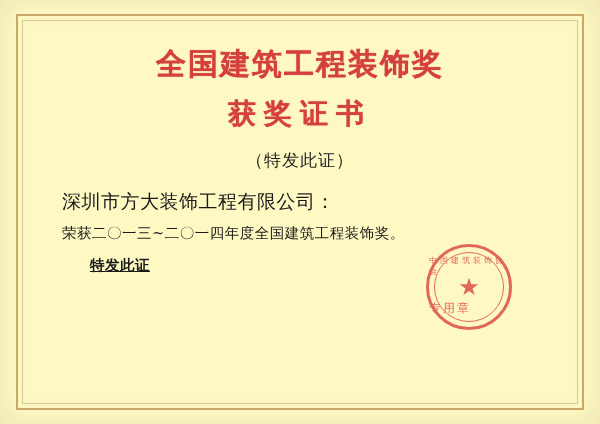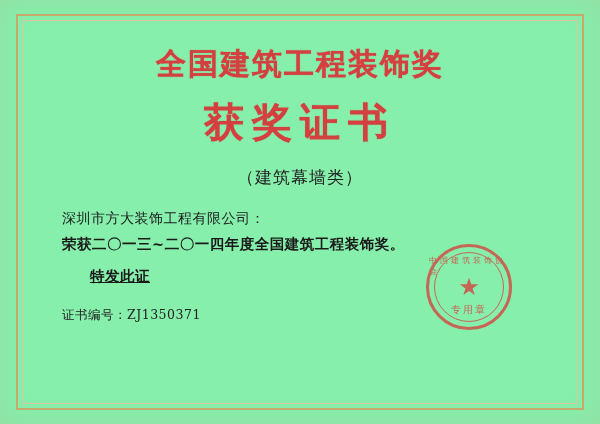--- a/index.html
+++ b/index.html
@@ -10,21 +10,21 @@
     width: 600px;
     height: 424px;
     background: #ffffff;
     font-family: "Liberation Serif", serif;
     overflow: hidden;
   }
   .certificate {
     position: relative;
     width: 600px;
     height: 424px;
-    background: #86efac;
+    background: #fef9c3;
     box-sizing: border-box;
   }
   
   .frame-outer {
     position: absolute;
     left: 16px;
     top: 14px;
     right: 16px;
     bottom: 14px;
     border: 2px solid #c9a96a;
@@ -52,21 +52,21 @@
     font-size: 30px;
     font-weight: bold;
     letter-spacing: 2px;
     font-family: "DejaVu Serif", serif;
     margin-top: 12px;
     text-shadow: 0 0 1px #d4403f;
   }
   .title-sub {
     text-align: center;
     color: #d4403f;
-    font-size: 40px;
+    font-size: 28px;
     font-weight: bold;
     letter-spacing: 8px;
     font-family: "DejaVu Serif", serif;
     margin-top: 10px;
     text-shadow: 0 0 1px #d4403f;
   }
   .category {
     text-align: center;
     color: #222;
     font-size: 17px;
@@ -77,36 +77,37 @@
   .body-block {
     margin-top: 16px;
     padding-left: 22px;
     padding-right: 18px;
     color: #1a1a1a;
     font-size: 14.5px;
     line-height: 26px;
     font-family: "DejaVu Serif", serif;
   }
   .line-recipient {
-    font-size: 14px;
+    font-size: 19px;
     letter-spacing: 0.5px;
   }
   .line-project {
     margin-top: 8px;
     text-indent: 28px;
     letter-spacing: 0.5px;
   }
   .project-name {
     display: inline-block;
     padding: 0 18px;
     font-weight: bold;
   }
   .line-award {
-    letter-spacing: 0.5px;
-    font-weight: bold;
+    margin-top: 6px;
+    letter-spacing: 0.5px;
+    font-weight: normal;
   }
   .line-certify {
     margin-top: 6px;
     text-indent: 28px;
     letter-spacing: 0.5px;
     font-weight: bold;
     text-decoration: underline;
   }
   .meta {
     margin-top: 14px;
@@ -169,23 +170,23 @@
     text-align: left;
     color: #d8403d;
     font-size: 8px;
     letter-spacing: 3px;
   }
   .seal-text-bottom {
     position: absolute;
     left: 0;
     right: 0;
     bottom: 10px;
-    text-align: center;
+    text-align: left;
     color: #d8403d;
-    font-size: 10px;
+    font-size: 12px;
     letter-spacing: 2px;
   }
   .paper-edge {
     position: absolute;
     left: 0; top: 0; right: 0; bottom: 0;
     box-shadow: inset 0 0 28px rgba(190,175,140,0.28);
     pointer-events: none;
   }
 </style>
 </head>
@@ -193,32 +194,29 @@
 
 <div class="certificate">
   <div class="frame-outer"></div>
   <div class="frame-inner"></div>
   <div class="paper-edge"></div>
 
   <div class="content">
 
     <div class="title-main">全国建筑工程装饰奖</div>
     <div class="title-sub">获奖证书</div>
-    <div class="category">（建筑幕墙类）</div>
+    <div class="category">（特发此证）</div>
 
     <div class="body-block">
       <div class="line-recipient">深圳市方大装饰工程有限公司：</div>
       <div class="line-award">荣获二〇一三~二〇一四年度全国建筑工程装饰奖。</div>
       <div class="line-certify">特发此证</div>
     </div>
 
     <div class="meta">
-      <div class="meta-row">
-        <span>证书编号：</span><span class="meta-value">ZJ1350371</span>
-      </div>
     </div>
 
 
     <div class="seal">
       <div class="seal-inner"></div>
       <div class="seal-text-top">中国建筑装饰协会</div>
       <div class="seal-star">★</div>
       <div class="seal-text-bottom">专用章</div>
     </div>
 

